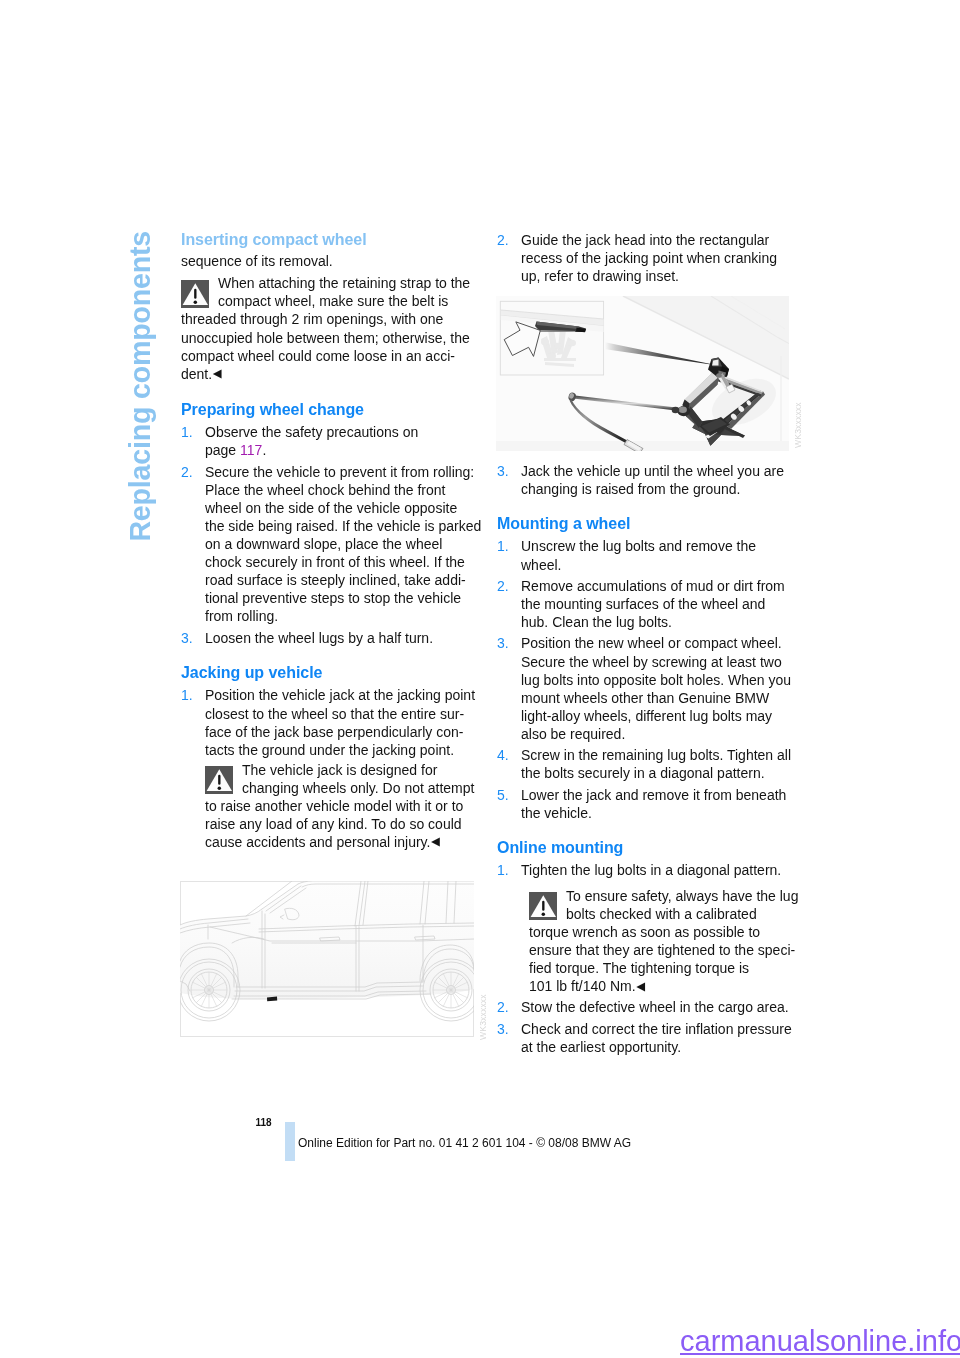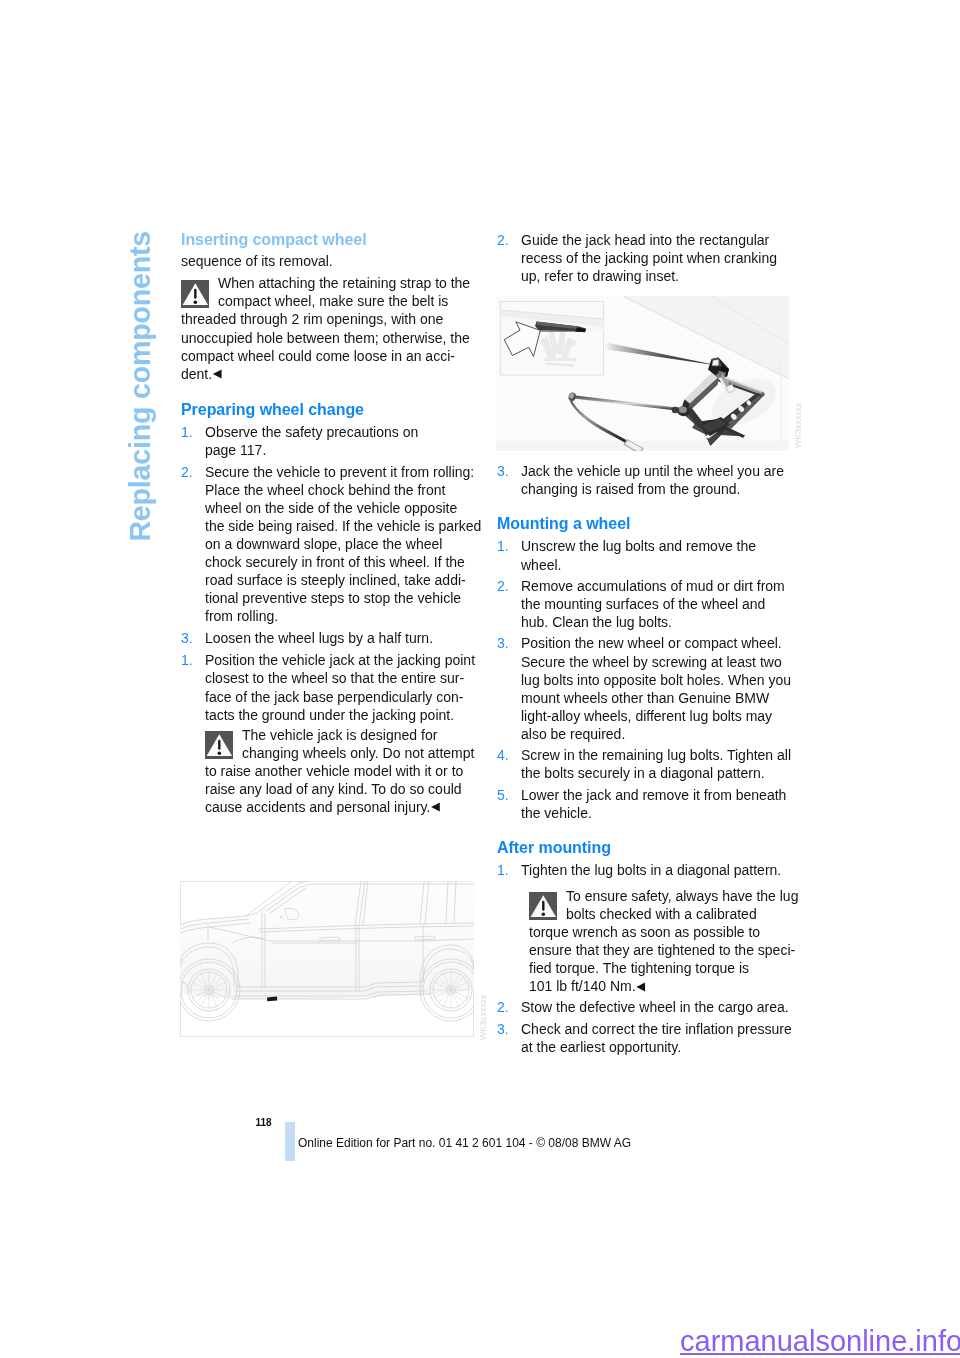--- a/index.html
+++ b/index.html
@@ -17,21 +17,21 @@
   .colR{left:497px;top:230.5px;}
 
   .sec-h{font-size:16.0px;font-weight:bold;color:#0f86f5;line-height:18.05px;letter-spacing:-0.05px;}
   .sec-h.light{color:#85c2f3;}
 
   .ln{font-size:14.0px;line-height:18.05px;color:#141414;white-space:nowrap;}
 
   .blk{position:relative;}
   .step{position:relative;padding-left:24px;}
   .step .num{position:absolute;left:0;top:0;font-size:14.0px;line-height:18.05px;color:#1b8cf5;}
-  .lnk{color:#0f172a;}
+  .lnk{color:#a21caf;}
   .endmark{font-size:11.5px;position:relative;top:-1.5px;letter-spacing:-0.3px;padding-left:0.5px;}
 
   .warn{position:relative;}
   .warn .ln.i{padding-left:37px;}
   .warn-ico{position:absolute;left:0px;top:5.2px;width:28px;height:28px;}
 
   .fig{position:absolute;box-sizing:border-box;overflow:hidden;}
   .fig-credit{position:absolute;font-size:8.6px;color:#d8d8d8;white-space:nowrap;
      transform-origin:left bottom;transform:rotate(-90deg);letter-spacing:0.15px;}
 
@@ -83,20 +83,21 @@
         <div class="ln"><span>on a downward slope, place the wheel</span></div>
         <div class="ln"><span>chock securely in front of this wheel. If the</span></div>
         <div class="ln"><span>road surface is steeply inclined, take addi-</span></div>
         <div class="ln"><span>tional preventive steps to stop the vehicle</span></div>
         <div class="ln"><span>from rolling.</span></div>
       </div>
 <div class="blk step" style="margin-top:3.4px;">
         <span class="num">3.</span>
         <div class="ln"><span>Loosen the wheel lugs by a half turn.</span></div>
       </div>
+<div class="sec-h" style="margin-top:17.0px;">Jacking up vehicle</div>
 <div class="blk step" style="margin-top:4.7px;">
         <span class="num">1.</span>
         <div class="ln"><span>Position the vehicle jack at the jacking point</span></div>
         <div class="ln"><span>closest to the wheel so that the entire sur-</span></div>
         <div class="ln"><span>face of the jack base perpendicularly con-</span></div>
         <div class="ln"><span>tacts the ground under the jacking point.</span></div>
       </div>
 <div class="blk warn" style="margin-top:2.0px;margin-left:24px;">
         <span class="warn-ico"><svg width="28" height="28" viewBox="0 0 28 28">
             <rect x="0" y="0" width="28" height="28" fill="#545454"></rect>
@@ -149,21 +150,21 @@
 <div class="blk step" style="margin-top:3.4px;">
         <span class="num">4.</span>
         <div class="ln"><span>Screw in the remaining lug bolts. Tighten all</span></div>
         <div class="ln"><span>the bolts securely in a diagonal pattern.</span></div>
       </div>
 <div class="blk step" style="margin-top:3.4px;">
         <span class="num">5.</span>
         <div class="ln"><span>Lower the jack and remove it from beneath</span></div>
         <div class="ln"><span>the vehicle.</span></div>
       </div>
-<div class="sec-h" style="margin-top:17.0px;">After mounting</div>
+<div class="sec-h" style="margin-top:17.0px;">Online mounting</div>
 <div class="blk step" style="margin-top:4.7px;">
         <span class="num">1.</span>
         <div class="ln"><span>Tighten the lug bolts in a diagonal pattern.</span></div>
       </div>
 <div class="blk warn" style="margin-top:7.4px;margin-left:32px;">
         <span class="warn-ico"><svg width="28" height="28" viewBox="0 0 28 28">
             <rect x="0" y="0" width="28" height="28" fill="#545454"></rect>
             <path d="M14.3 3.3 L27.0 25.1 L1.6 25.1 Z" fill="#fcfcfc"></path>
             <rect x="13.15" y="8.8" width="2.35" height="10.0" fill="#131313" rx="1.15"></rect>
             <circle cx="14.3" cy="22.2" r="1.75" fill="#131313"></circle>

